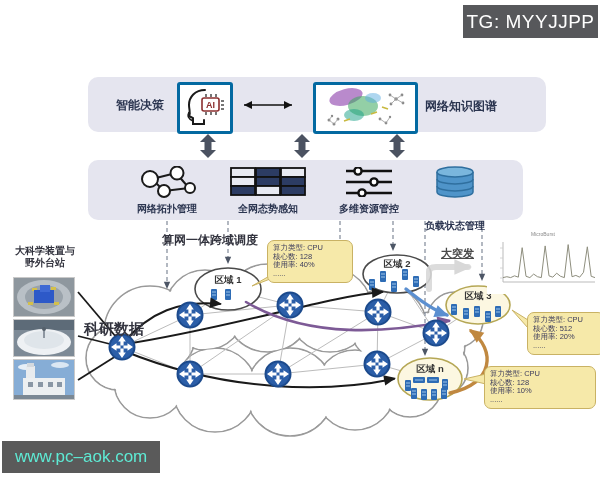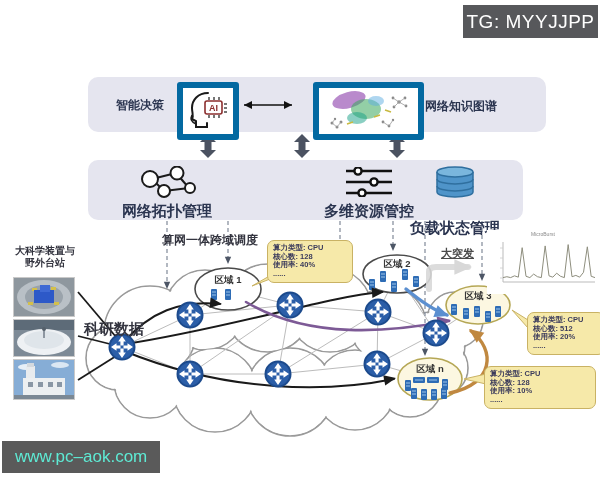--- a/index.html
+++ b/index.html
@@ -9,42 +9,42 @@
   
   #tg-badge{left:463px;top:5px;width:135px;height:33px;background:#57585b;color:#fff;
     font-size:19px;display:flex;align-items:center;justify-content:center;letter-spacing:.5px;}
   #site-badge{left:2px;top:441px;width:158px;height:32px;background:#5a5a5a;color:#5eead4;
     font-size:17px;display:flex;align-items:center;padding-left:13px;box-sizing:border-box;}
   
   .layer-box{background:#e5e5ef;border-radius:10px;}
   #box-decision{left:88px;top:77px;width:458px;height:55px;}
   #box-mgmt{left:88px;top:160px;width:435px;height:60px;}
   .layer-label{font-weight:bold;color:#2b3550;font-size:12px;white-space:nowrap;}
-  .card{background:#fff;border:6px solid #0369a1;border-radius:3px;}
+  .card{background:#fff;border:3px solid #0369a1;border-radius:3px;}
   .mgmt-item{display:flex;flex-direction:column;align-items:center;width:100px;}
   .mgmt-icon-wrap{height:32px;display:flex;align-items:center;justify-content:center;}
-  .mgmt-label{font-weight:bold;color:#2b3550;font-size:15px;margin-top:4px;white-space:nowrap;}
+  .mgmt-label{font-weight:bold;color:#2b3550;font-size:10px;margin-top:4px;white-space:nowrap;}
   
   .free-label{font-weight:bold;color:#33343f;white-space:nowrap;}
   #scheduler-label{left:162px;top:232px;font-size:12px;}
   #burst-label{left:441px;top:246px;font-size:11px;color:#4a4a4a;text-decoration:underline;}
   #data-label{left:84px;top:320px;font-size:15px;}
   #source-title{left:6px;top:245px;width:78px;text-align:center;font-size:10px;line-height:12px;}
   
   .photo{left:13px;border:1px solid #c9c9c9;box-sizing:border-box;overflow:hidden;}
   
   .callout{position:absolute;background:#f6e9a9;border:1px solid #c9b264;border-radius:7px;
     font-size:7.5px;line-height:8.7px;padding:3px 5px;color:#3c3c5c;white-space:nowrap;z-index:5;}
   
   #micro-chart{left:487px;top:230px;width:112px;height:64px;background:#fff;}
   #micro-title{font-size:5px;color:#8a8a8a;text-align:center;line-height:8px;}
   svg{display:block;}
   #net-svg{position:absolute;left:0;top:0;z-index:1;}
   .html-layer{z-index:2;}
-  #overlay{position:absolute;left:0;top:0;width:600px;height:480px;z-index:4;pointer-events:none;font-weight:bold;}
+  #overlay{position:absolute;left:0;top:0;width:600px;height:480px;z-index:4;pointer-events:none;}
 </style>
 </head>
 <body>
 
 <svg id="net-svg" width="600" height="480">
     <polygon points="208,134 200,142 204.5,142 204.5,150 200,150 208,158 216,150 211.5,150 211.5,142 216,142" fill="#4b5261"></polygon>
     <polygon points="302,134 294,142 298.5,142 298.5,150 294,150 302,158 310,150 305.5,150 305.5,142 310,142" fill="#4b5261"></polygon>
     <polygon points="397,134 389,142 393.5,142 393.5,150 389,150 397,158 405,150 400.5,150 400.5,142 405,142" fill="#4b5261"></polygon>
     <circle cx="150" cy="332" r="46" fill="none" stroke="#9a9a9a" stroke-width="1.6"></circle>
     <circle cx="205" cy="310" r="40" fill="none" stroke="#9a9a9a" stroke-width="1.6"></circle>
@@ -329,20 +329,38 @@
       <g fill="#fff" stroke="#1a1a1a" stroke-width="2">
         <circle cx="16" cy="13" r="8"></circle>
             <circle cx="43" cy="7" r="6.5"></circle>
             <circle cx="30" cy="25" r="6"></circle>
             <circle cx="56" cy="22" r="5"></circle>
       </g>
     </svg>
       </div>
     <div class="mgmt-label">网络拓扑管理</div>
   </div>
+  <div class="abs mgmt-item" style="left:130px;top:6px;">
+    <div class="mgmt-icon-wrap">
+        <svg width="76" height="30" viewBox="0 0 76 30">
+      <g stroke="#111" stroke-width="1.8">
+        <rect x="1" y="1" width="24" height="9" fill="#e8eaf2"></rect>
+            <rect x="26" y="1" width="24" height="9" fill="#2c3c63"></rect>
+            <rect x="51" y="1" width="24" height="9" fill="#e8eaf2"></rect>
+        <rect x="1" y="10" width="24" height="9" fill="#e8eaf2"></rect>
+            <rect x="26" y="10" width="24" height="9" fill="#2c3c63"></rect>
+            <rect x="51" y="10" width="24" height="9" fill="#2c3c63"></rect>
+        <rect x="1" y="19" width="24" height="9" fill="#2c3c63"></rect>
+            <rect x="26" y="19" width="24" height="9" fill="#e8eaf2"></rect>
+            <rect x="51" y="19" width="24" height="9" fill="#2c3c63"></rect>
+      </g>
+    </svg>
+      </div>
+    <div class="mgmt-label">全网态势感知</div>
+  </div>
   <div class="abs mgmt-item" style="left:231px;top:6px;">
     <div class="mgmt-icon-wrap">
         <svg width="46" height="30" viewBox="0 0 46 30">
       <g stroke="#111" stroke-width="2.4">
             <line x1="0" y1="4" x2="46" y2="4"></line>
             <line x1="0" y1="15" x2="46" y2="15"></line>
             <line x1="0" y1="26" x2="46" y2="26"></line>
           </g>
       <g fill="#fff" stroke="#111" stroke-width="2.4">
             <circle cx="12" cy="4" r="3.6"></circle>

